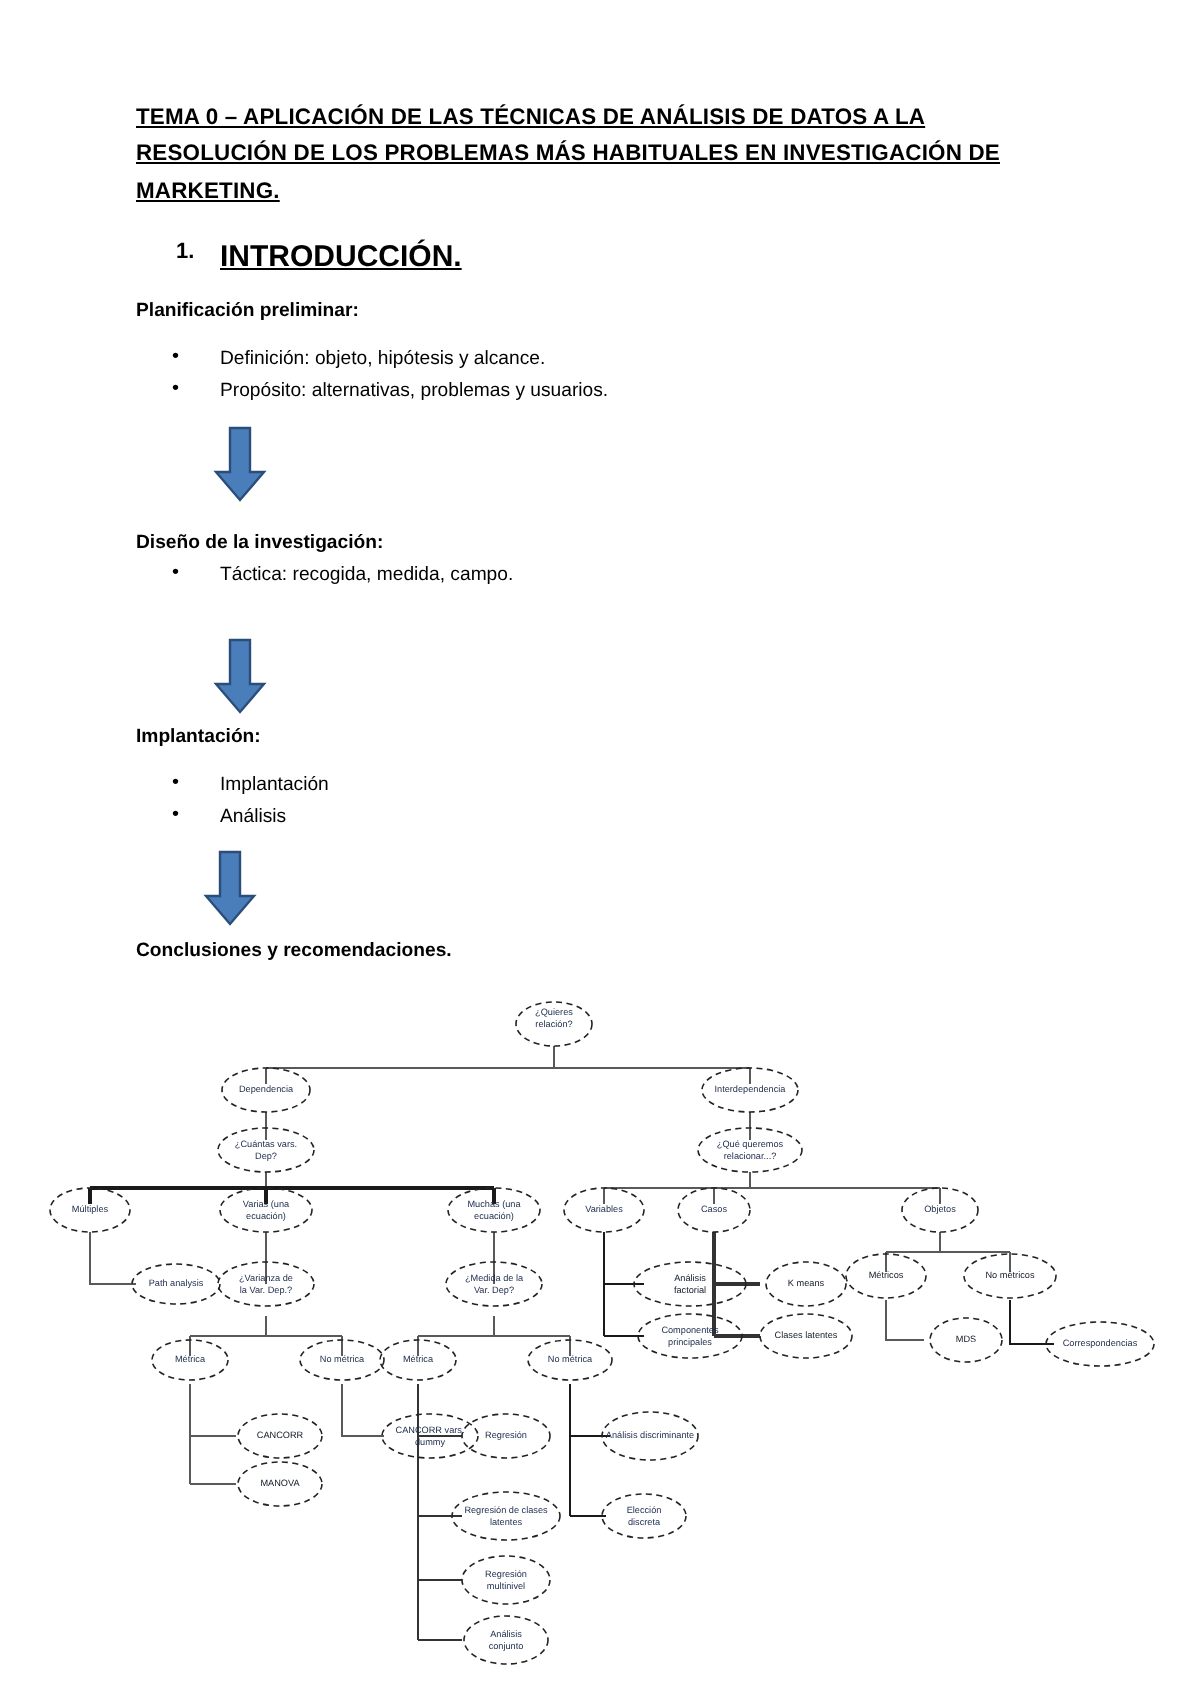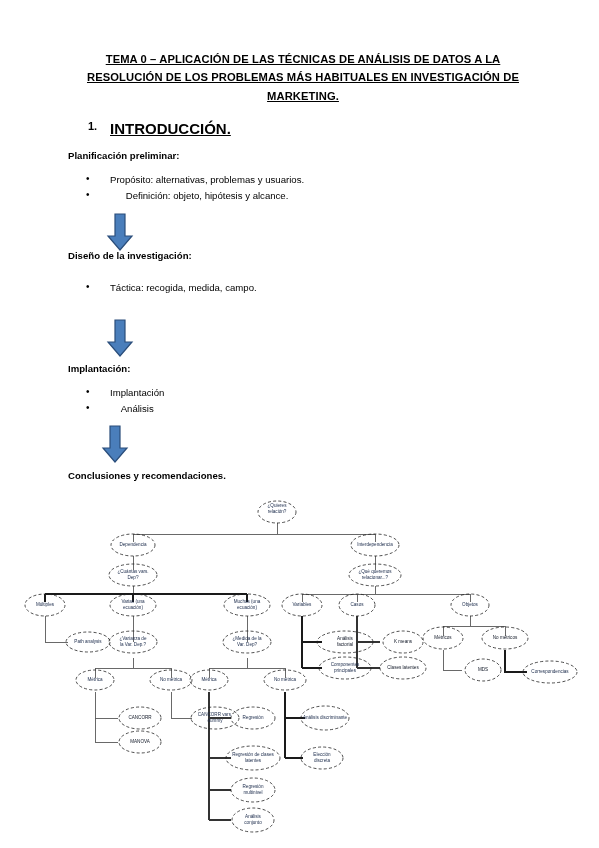--- a/index.html
+++ b/index.html
@@ -4,21 +4,21 @@
 <style>
   html,body{margin:0;padding:0;}
   body{
     width:599px;height:848px;
     background:#ffffff;
     font-family:"Liberation Sans", sans-serif;
     color:#000;
     overflow:hidden;
     position:relative;
   }
-  .page{position:relative;width:527px;height:848px;text-align:center;}
+  .page{position:relative;width:527px;height:848px;}
 
   
   .doc{position:absolute;left:0;top:0;width:599px;}
   .title{
     position:absolute;left:68px;top:50px;width:470px;
     font-size:11.2px;font-weight:bold;line-height:1.65;
     text-decoration:underline;letter-spacing:.1px;
   }
   .sect-num{
     position:absolute;left:88px;top:120px;
@@ -65,31 +65,31 @@
 
   <div class="doc">
 
     <div class="title">TEMA 0 – APLICACIÓN DE LAS TÉCNICAS DE ANÁLISIS DE DATOS A LA RESOLUCIÓN DE LOS PROBLEMAS MÁS HABITUALES EN INVESTIGACIÓN DE MARKETING.</div>
 
     <div class="sect-num">1.</div>
     <div class="sect-title">INTRODUCCIÓN.</div>
 
     <div class="lead" style="top:150px;">Planificación preliminar:</div>
     <ul class="bullets" style="top:172px;">
+      <li>Definición: objeto, hipótesis y alcance.</li>
       <li>Propósito: alternativas, problemas y usuarios.</li>
-      <li>Definición: objeto, hipótesis y alcance.</li>
     </ul>
 
     <div class="arrow" style="left:106px;top:212px;">
       <svg viewBox="0 0 28 40">
           <polygon points="9,2 19,2 19,24 26,24 14,38 2,24 9,24" fill="#4a7ebb" stroke="#2a4d7a" stroke-width="1.2"></polygon>
         </svg>
     </div>
 
-    <div class="lead" style="top:250px;">Diseño de la investigación:</div>
+    <div class="lead" style="top:266px;">Diseño de la investigación:</div>
     <ul class="bullets" style="top:280px;">
       <li>Táctica: recogida, medida, campo.</li>
     </ul>
 
     <div class="arrow" style="left:106px;top:318px;">
       <svg viewBox="0 0 28 40">
           <polygon points="9,2 19,2 19,24 26,24 14,38 2,24 9,24" fill="#4a7ebb" stroke="#2a4d7a" stroke-width="1.2"></polygon>
         </svg>
     </div>
 

